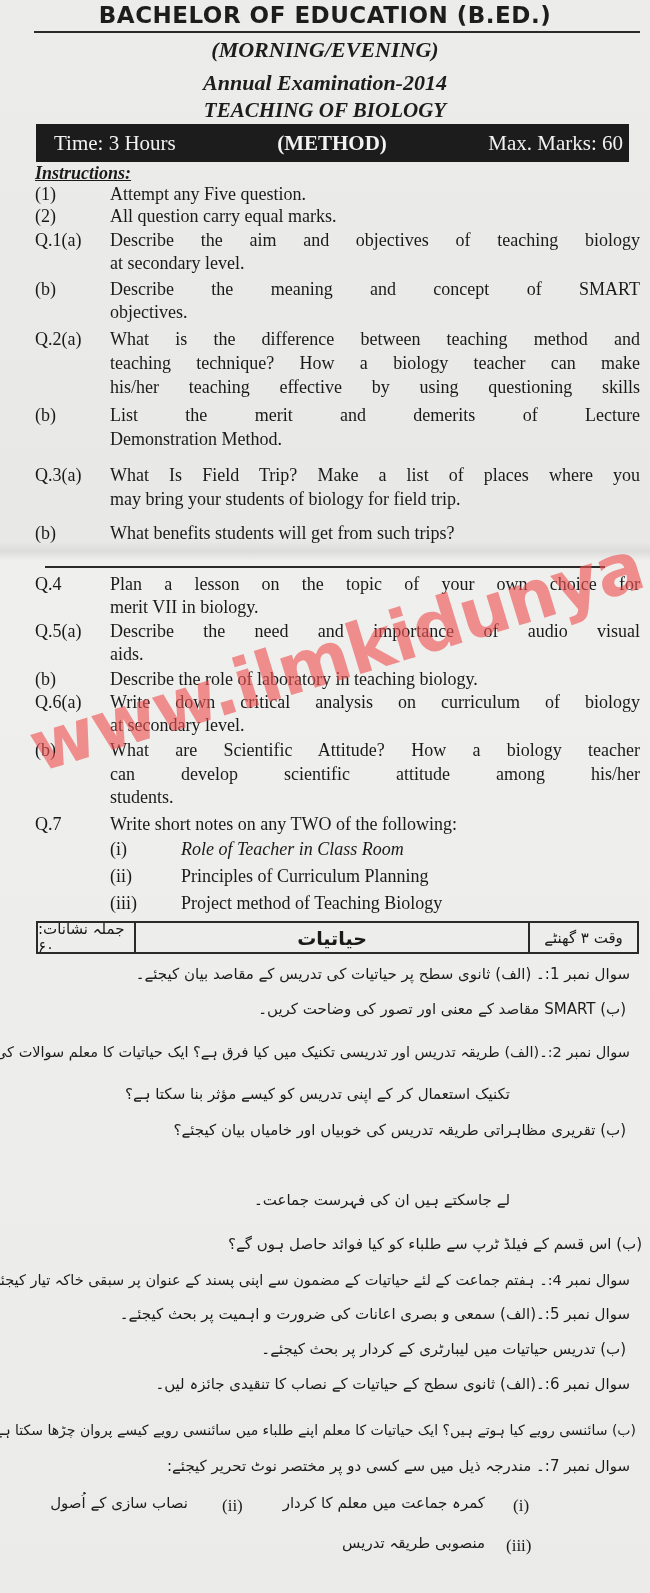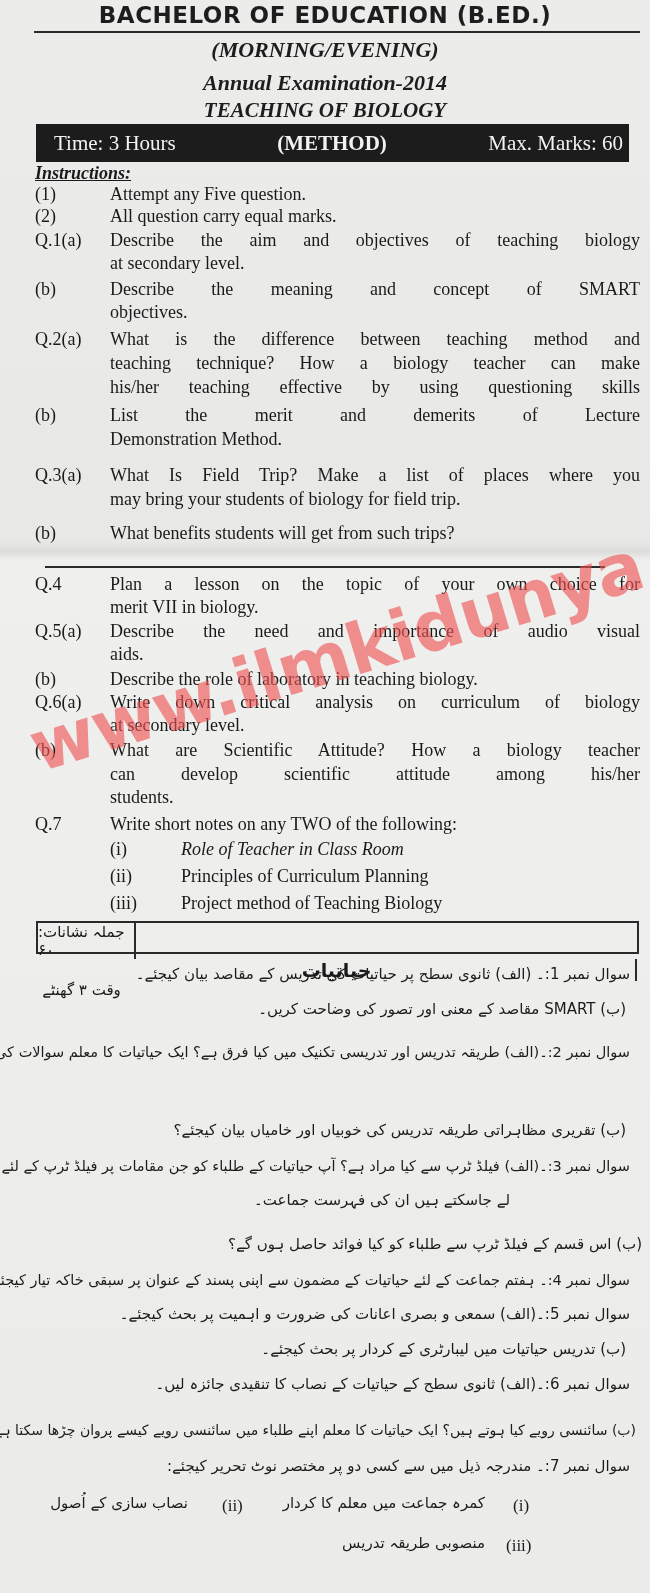--- a/index.html
+++ b/index.html
@@ -44,26 +44,26 @@
     .sub-item { position: absolute; font-size: 18px; line-height: 22px; }
     .mid-rule { position: absolute; top: 566px; left: 45px; width: 560px; height: 2px; background: #2a2a2a; }
     .watermark {
       position: absolute; left: 20px; top: 710px; font-family: "DejaVu Sans", sans-serif;
       font-weight: bold; font-size: 70px; color: rgba(238, 80, 80, 0.62);
       transform: rotate(-17deg); transform-origin: left top; white-space: nowrap; letter-spacing: -1px;
       pointer-events: none;
     }
     .urdu-box {
       position: absolute; top: 921px; left: 36px; width: 603px; height: 33px;
-      border: 2px solid #2a2a2a; display: flex; direction: ltr; flex-direction: column;
+      border: 2px solid #2a2a2a; display: flex; direction: ltr;
     }
     .urdu-box .cell { display: flex; align-items: center; justify-content: center; font-size: 15px; font-family: "DejaVu Sans", sans-serif; }
     .urdu-box .c1 { width: 98px; border-right: 2px solid #2a2a2a; }
     .urdu-box .c2 { flex: 1; border-right: 2px solid #2a2a2a; font-size: 19px; font-weight: bold; }
-    .urdu-box .c3 { width: 87px; }
+    .urdu-box .c3 { width: 107px; }
     .ur {
       position: absolute; right: 20px; direction: rtl; text-align: right;
       font-family: "DejaVu Sans", sans-serif; font-size: 15px; line-height: 24px; color: #1c1c1c; white-space: nowrap;
     }
     .ur-line { position: absolute; direction: rtl; font-family: "DejaVu Sans", sans-serif; font-size: 15px; color: #1c1c1c; white-space: nowrap; }
   </style>
 </head>
 <body>
 
 <div class="paper">
@@ -196,22 +196,22 @@
 
   <div class="urdu-box">
     <div class="cell c1">جملہ نشانات: ۶۰</div>
     <div class="cell c2">حیاتیات</div>
     <div class="cell c3">وقت ۳ گھنٹے</div>
   </div>
 
   <div class="ur" style="top:962px;">سوال نمبر 1:۔ (الف) ثانوی سطح پر حیاتیات کی تدریس کے مقاصد بیان کیجئے۔</div>
   <div class="ur" style="top:997px; right:24px;text-align:center;">(ب)   SMART مقاصد کے معنی اور تصور کی وضاحت کریں۔</div>
   <div class="ur" style="top:1040px; font-size:14.5px;">سوال نمبر 2:۔(الف) طریقہ تدریس اور تدریسی تکنیک میں کیا فرق ہے؟ ایک حیاتیات کا معلم سوالات کی</div>
+  <div class="ur" style="top:1082px; right:140px;">تکنیک استعمال کر کے اپنی تدریس کو کیسے مؤثر بنا سکتا ہے؟</div>
   <div class="ur" style="top:1118px; right:24px;">(ب)   تقریری مظاہراتی طریقہ تدریس کی خوبیاں اور خامیاں بیان کیجئے؟</div>
-  <div class="ur" style="top:1154px; font-size:14.5px;">سوال نمبر 3:۔(الف) فیلڈ ٹرپ سے کیا مراد ہے؟ آپ حیاتیات کے طلباء کو جن مقامات پر فیلڈ ٹرپ کے لئے</div>
   <div class="ur" style="top:1188px; right:140px;">لے جاسکتے ہیں ان کی فہرست جماعت۔</div>
   <div class="ur" style="top:1232px; right:8px;">(ب)   اس قسم کے فیلڈ ٹرپ سے طلباء کو کیا فوائد حاصل ہوں گے؟</div>
   <div class="ur" style="top:1268px; font-size:14.5px;">سوال نمبر 4:۔ ہفتم جماعت کے لئے حیاتیات کے مضمون سے اپنی پسند کے عنوان پر سبقی خاکہ تیار کیجئے۔</div>
   <div class="ur" style="top:1302px;">سوال نمبر 5:۔(الف) سمعی و بصری اعانات کی ضرورت و اہمیت پر بحث کیجئے۔</div>
   <div class="ur" style="top:1337px; right:24px;">(ب)   تدریس حیاتیات میں لیبارٹری کے کردار پر بحث کیجئے۔</div>
   <div class="ur" style="top:1372px;">سوال نمبر 6:۔(الف) ثانوی سطح کے حیاتیات کے نصاب کا تنقیدی جائزہ لیں۔</div>
   <div class="ur" style="top:1418px; font-size:14px; right:14px;">(ب)   سائنسی رویے کیا ہوتے ہیں؟ ایک حیاتیات کا معلم اپنے طلباء میں سائنسی رویے کیسے پروان چڑھا سکتا ہے؟</div>
   <div class="ur" style="top:1454px;">سوال نمبر 7:۔ مندرجہ ذیل میں سے کسی دو پر مختصر نوٹ تحریر کیجئے:</div>
 
   <div class="ur-line" style="top:1496px; left:513px; direction:ltr; font-family:'Liberation Serif', serif; font-size:17px;">(i)</div>

